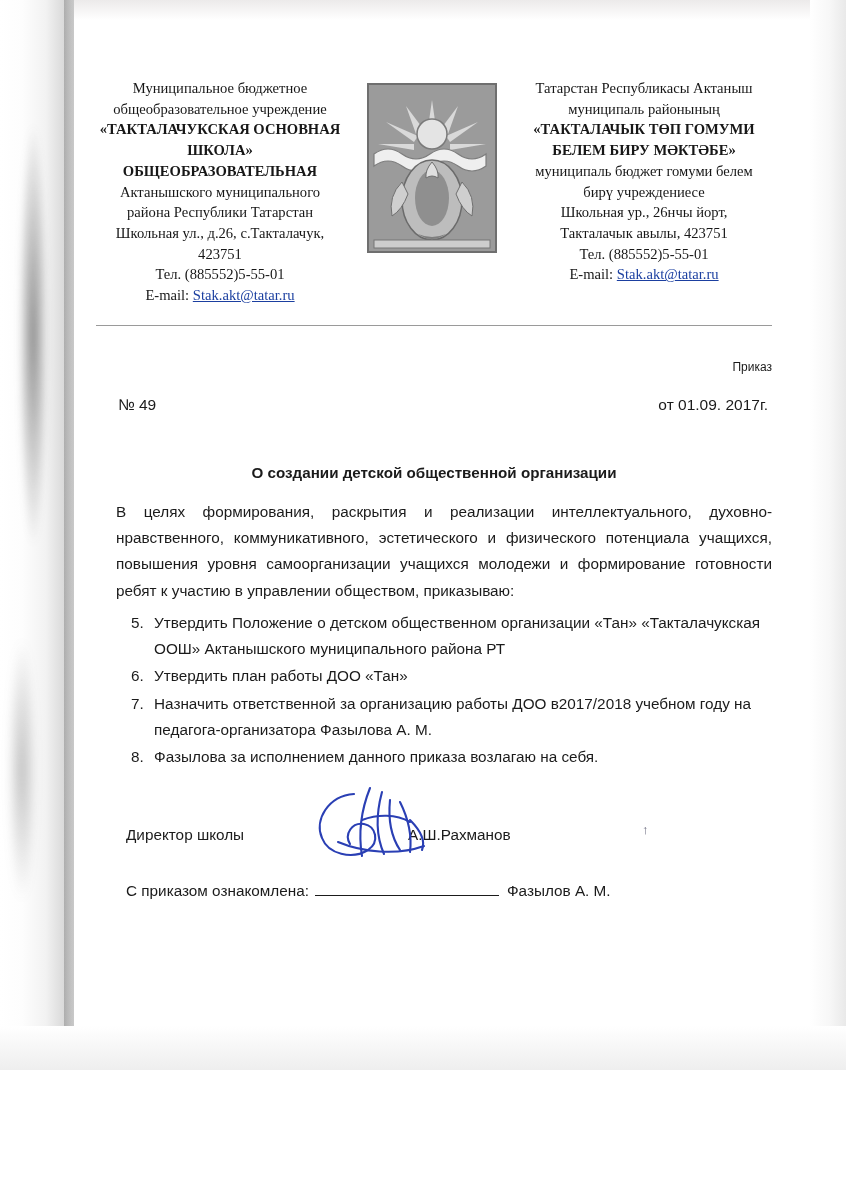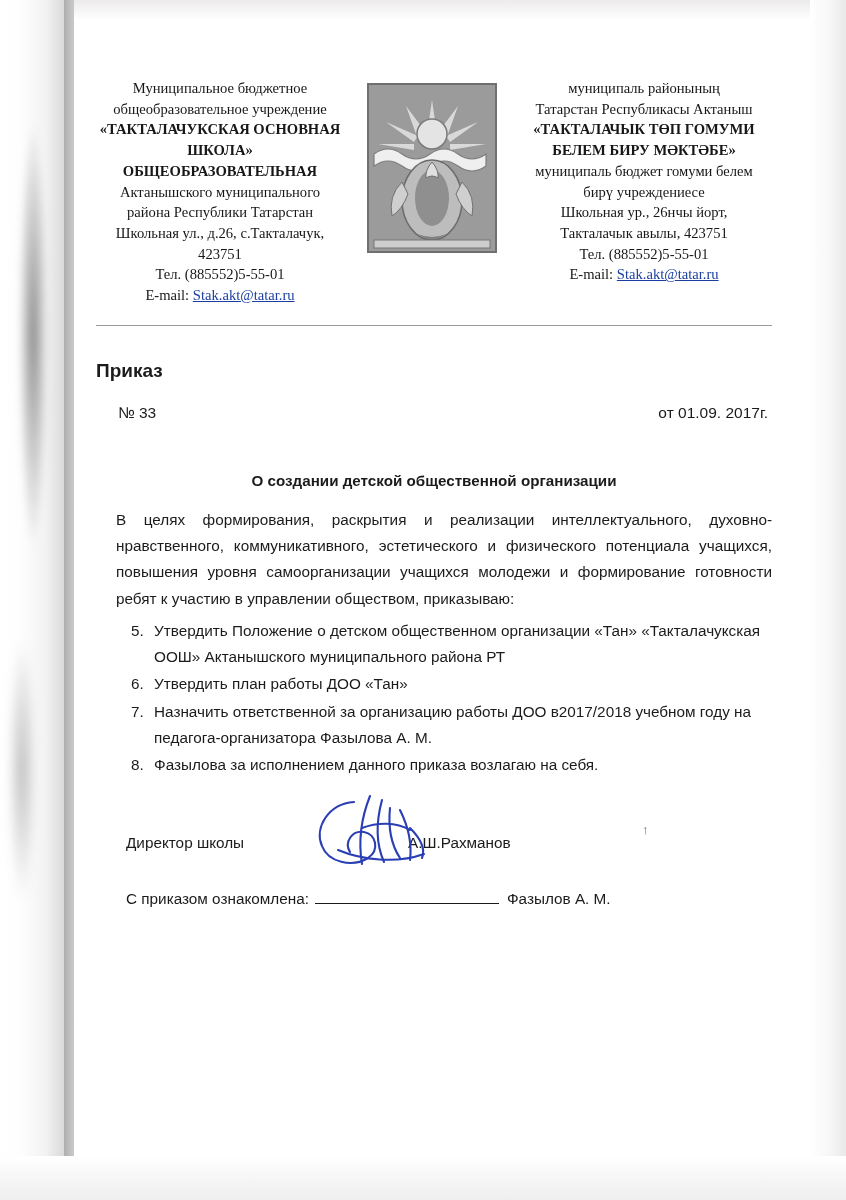--- a/index.html
+++ b/index.html
@@ -7,21 +7,21 @@
     padding: 0;
     background: #ffffff;
   }
   body {
     font-family: "Liberation Serif", serif;
     color: #1a1a1a;
   }
   .page {
     position: relative;
     width: 846px;
-    height: 1200px;
+    height: 1070px;
     margin: 0 auto;
     background: #ffffff;
     overflow: hidden;
   }
   
   .scan-edge-left {
     position: absolute;
     left: 0;
     top: 0;
     width: 74px;
@@ -131,24 +131,23 @@
   
   .doc-body {
     position: absolute;
     left: 96px;
     top: 360px;
     width: 676px;
     font-family: "Liberation Sans", sans-serif;
     color: #1b1b1b;
   }
   .title-word {
-    text-align: left;
-    font-size: 19px;
+    text-align: right;
+    font-size: 12px;
     margin-bottom: 22px;
-    font-weight: bold;
   }
   .meta-row {
     display: flex;
     justify-content: space-between;
     font-size: 15.5px;
     padding: 0 4px 0 22px;
   }
   .subject {
     text-align: center;
     font-weight: bold;
@@ -269,41 +268,41 @@
           <path d="M36,100 q-14,14 -10,34 q10,-6 16,-22 z" fill="#cfcfcf" stroke="#6f6f6f" stroke-width="1"></path>
           <path d="M96,100 q14,14 10,34 q-10,-6 -16,-22 z" fill="#cfcfcf" stroke="#6f6f6f" stroke-width="1"></path>
           <path d="M66,80 q-7,8 -6,16 q6,-4 12,0 q1,-8 -6,-16z" fill="#e0e0e0" stroke="#6f6f6f" stroke-width="1"></path>
           <path d="M52,152 q14,10 28,0 q-14,6 -28,0z" fill="#7e7e7e"></path>
 
           <rect x="8" y="158" width="116" height="8" fill="#cdcdcd" stroke="#767676" stroke-width="1"></rect>
         </svg>
       </div>
 
       <div class="lh-col">
+        <span class="line">Татарстан Республикасы Актаныш</span>
         <span class="line">муниципаль районының</span>
-        <span class="line">Татарстан Республикасы Актаныш</span>
         <span class="line bold">«ТАКТАЛАЧЫК ТӨП ГОМУМИ</span>
         <span class="line bold">БЕЛЕМ БИРУ МӘКТӘБЕ»</span>
         <span class="line">муниципаль бюджет гомуми белем</span>
         <span class="line">бирү учреждениесе</span>
         <span class="line">Школьная ур., 26нчы йорт,</span>
         <span class="line">Такталачык авылы, 423751</span>
         <span class="line">Тел. (885552)5-55-01</span>
         <span class="lh-email"><span>E-mail: </span><span class="lnk">Stak.akt@tatar.ru</span></span>
       </div>
     </div>
 
     <div class="divider"></div>
 
     <div class="doc-body">
 
       <div class="title-word">Приказ</div>
 
       <div class="meta-row">
-        <span>№ 33</span>
+        <span>№ 49</span>
         <span>от 01.09. 2017г.</span>
       </div>
 
       <div class="subject">
         <div>О создании детской общественной организации</div>
       </div>
 
       <div class="para">В целях формирования, раскрытия и реализации интеллектуального, духовно-нравственного, коммуникативного, эстетического и физического потенциала учащихся, повышения  уровня самоорганизации учащихся молодежи и формирование готовности ребят  к участию в управлении обществом, приказываю:</div>
 
       <ol class="orders" start="5">

